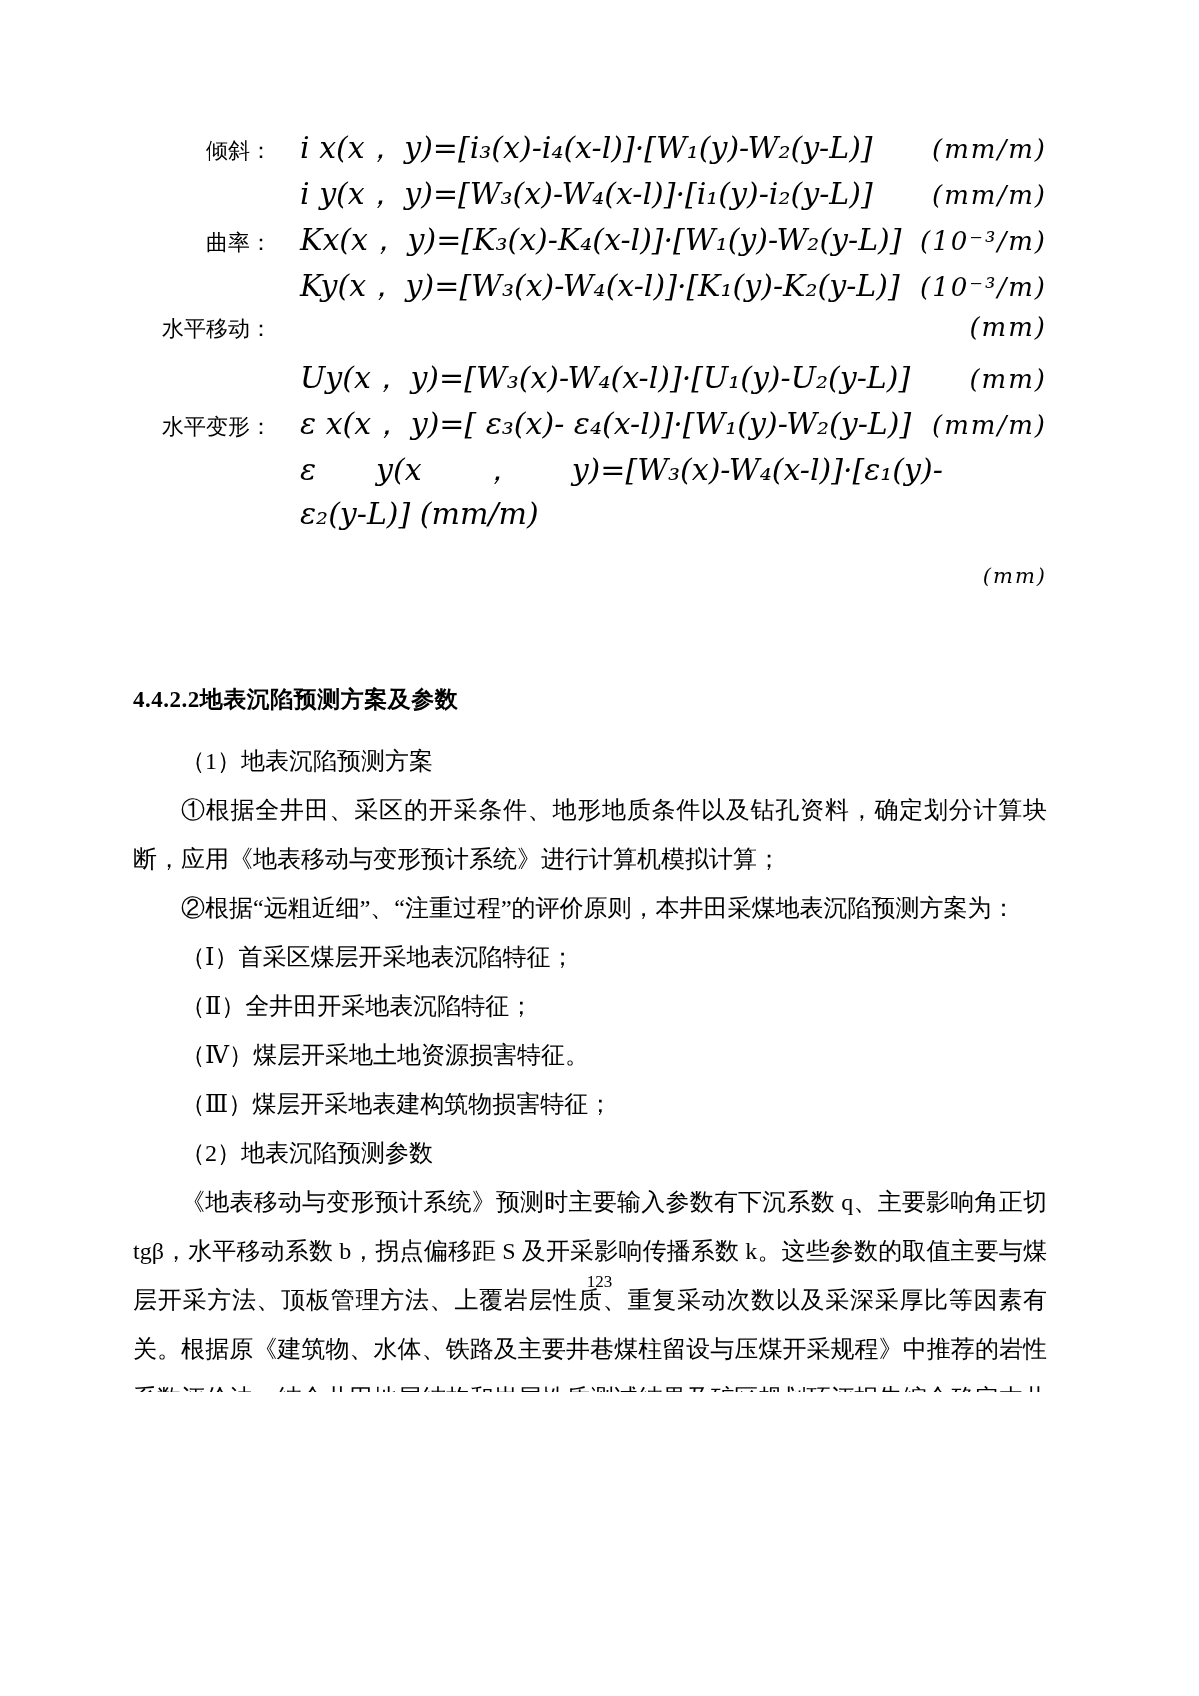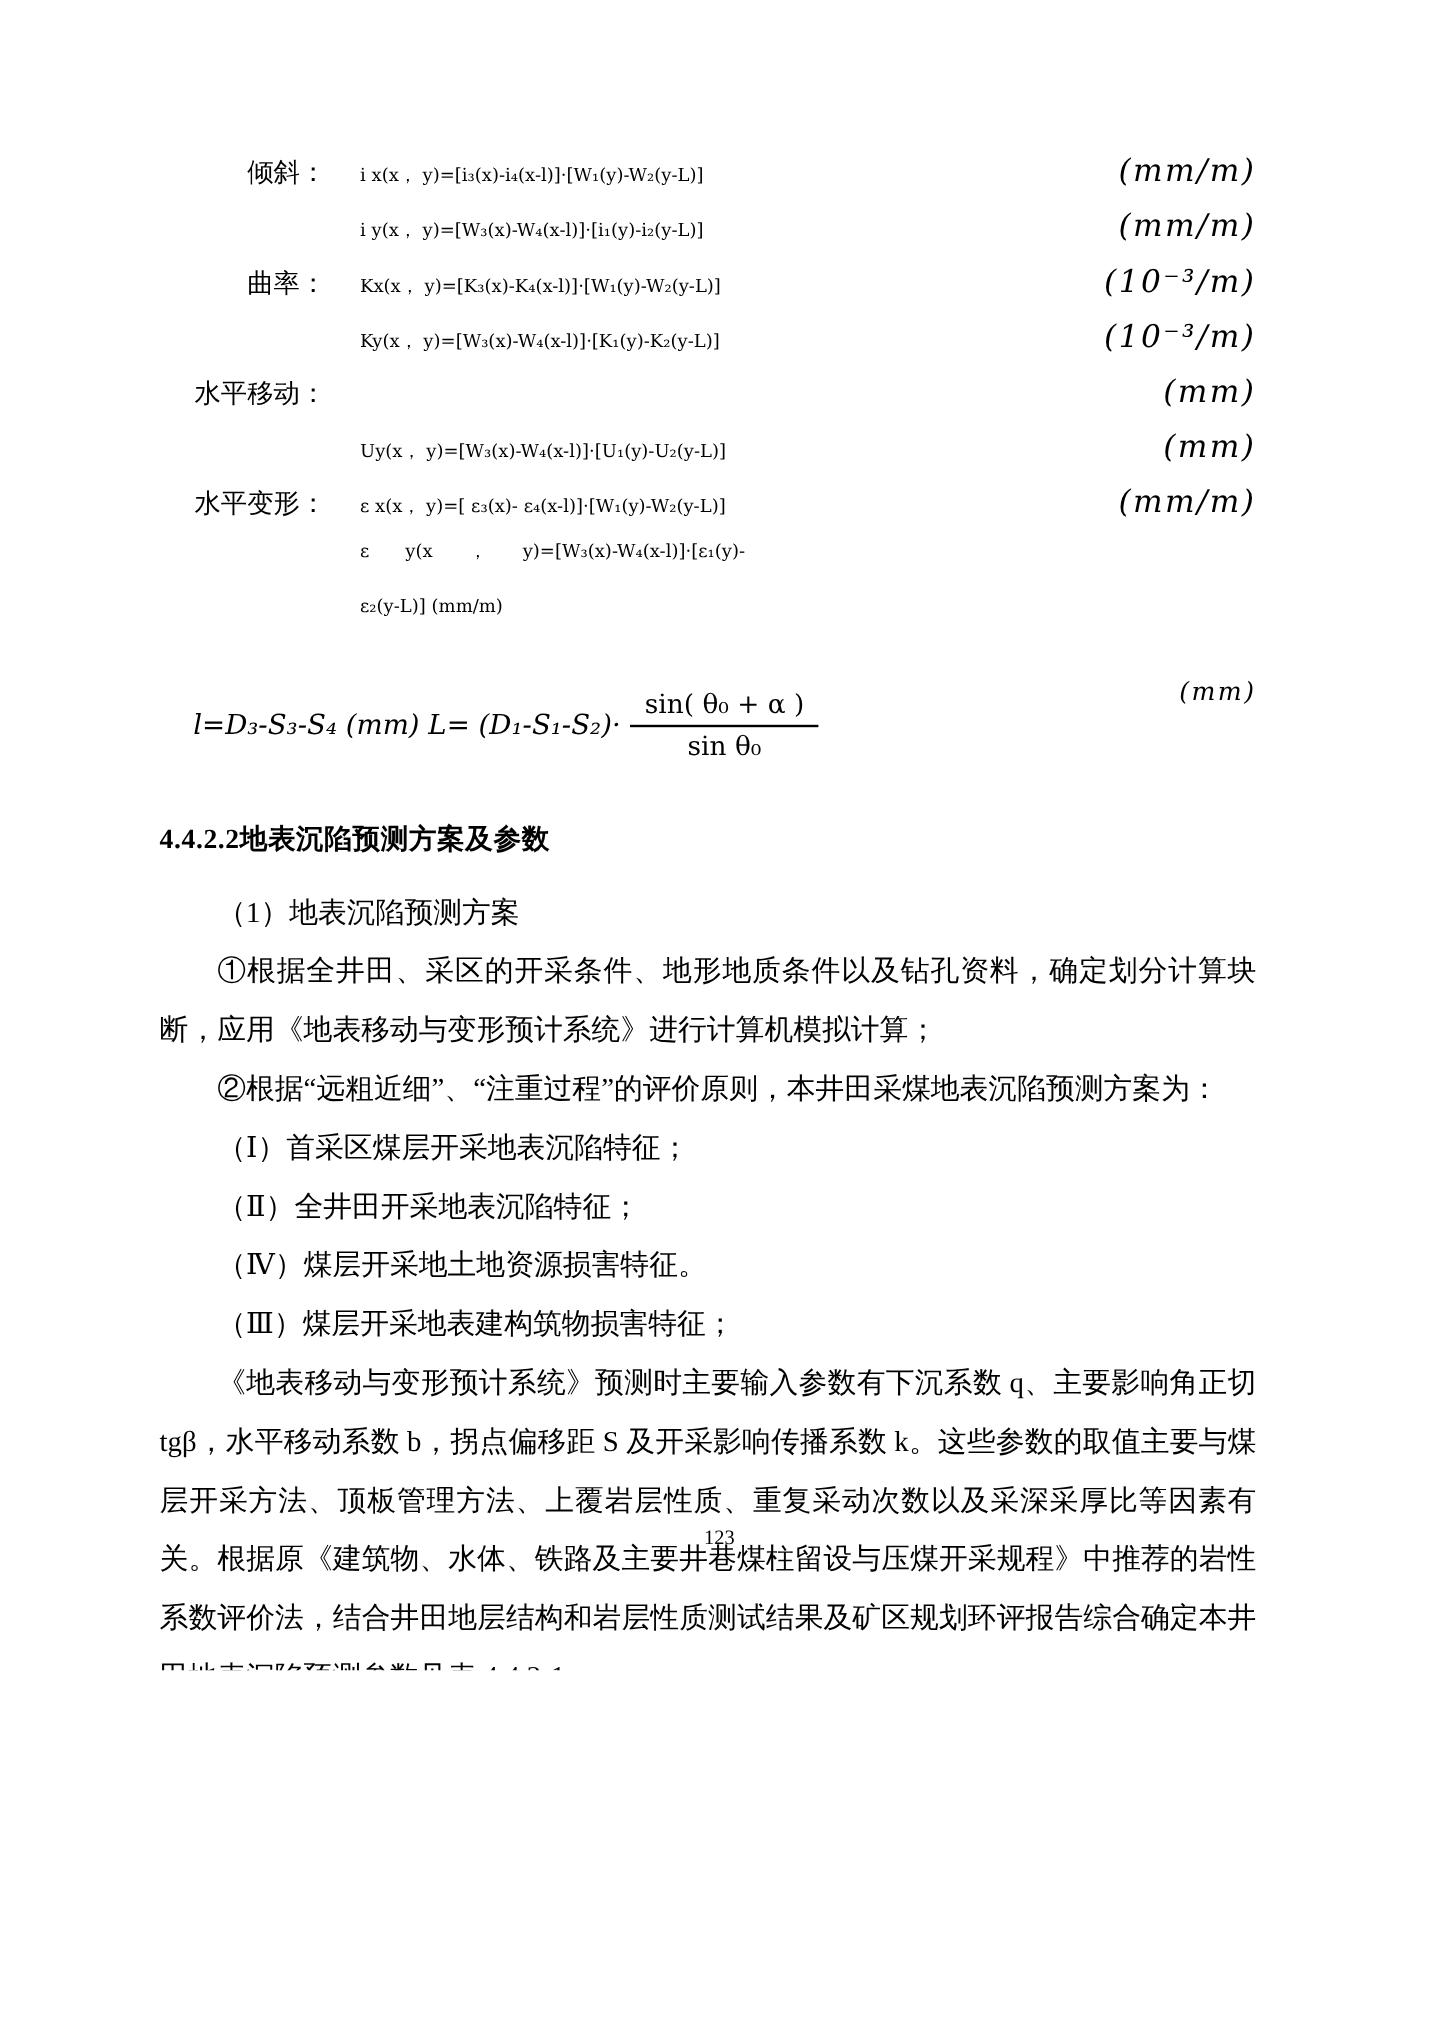--- a/index.html
+++ b/index.html
@@ -21,21 +21,22 @@
   }
   .f-label {
     width:139px;
     flex:0 0 139px;
     text-align:right;
     font-size:22px;
     white-space:pre;
   }
   .f-expr {
     margin-left:28px;
-    font-size:15px;
+    font-size:30px;
+    font-style:italic;
     font-family:"DejaVu Serif","Liberation Serif",serif;
     white-space:pre;
   }
   .f-unit {
     margin-left:auto;
     font-size:26px;
     font-style:italic;
     font-family:"DejaVu Serif","Liberation Serif",serif;
     letter-spacing:2px;
     white-space:pre;
@@ -163,27 +164,20 @@
       </div>
 
       <div class="f-row">
         <div class="f-label"></div>
         <div class="f-expr">ε₂(y-L)] (mm/m)</div>
         <div class="f-unit"></div>
       </div>
     </section>
 
   <div class="where-row">
-    <div class="where-expr">
-      <span>l=D₃-S₃-S₄ (mm) L= (D₁-S₁-S₂)·</span>
-      <span class="fraction">
-        <span class="num">sin( θ₀ + α )</span>
-        <span class="den">sin θ₀</span>
-      </span>
-    </div>
     <div class="where-unit">(mm)</div>
   </div>
 
   <h2 class="section-heading">4.4.2.2地表沉陷预测方案及参数</h2>
 
   <section class="body-section">
 
       <p class="body-p">（1）地表沉陷预测方案</p>
 
       <p class="body-p">①根据全井田、采区的开采条件、地形地质条件以及钻孔资料，确定划分计算块断，应用《地表移动与变形预计系统》进行计算机模拟计算；</p>
@@ -191,19 +185,20 @@
       <p class="body-p">②根据“远粗近细”、“注重过程”的评价原则，本井田采煤地表沉陷预测方案为：</p>
 
       <p class="body-p">（Ⅰ）首采区煤层开采地表沉陷特征；</p>
 
       <p class="body-p">（Ⅱ）全井田开采地表沉陷特征；</p>
 
       <p class="body-p">（Ⅳ）煤层开采地土地资源损害特征。</p>
 
       <p class="body-p">（Ⅲ）煤层开采地表建构筑物损害特征；</p>
 
+      <p class="body-p">（2）地表沉陷预测参数</p>
 
       <p class="body-p">《地表移动与变形预计系统》预测时主要输入参数有下沉系数 q、主要影响角正切 tgβ，水平移动系数 b，拐点偏移距 S 及开采影响传播系数 k。这些参数的取值主要与煤层开采方法、顶板管理方法、上覆岩层性质、重复采动次数以及采深采厚比等因素有关。根据原《建筑物、水体、铁路及主要井巷煤柱留设与压煤开采规程》中推荐的岩性系数评价法，结合井田地层结构和岩层性质测试结果及矿区规划环评报告综合确定本井田地表沉陷预测参数见表 4.4.2-1。</p>
     </section>
 
   <div class="page-number">123</div>
 
 </div>
 
 </body></html>

